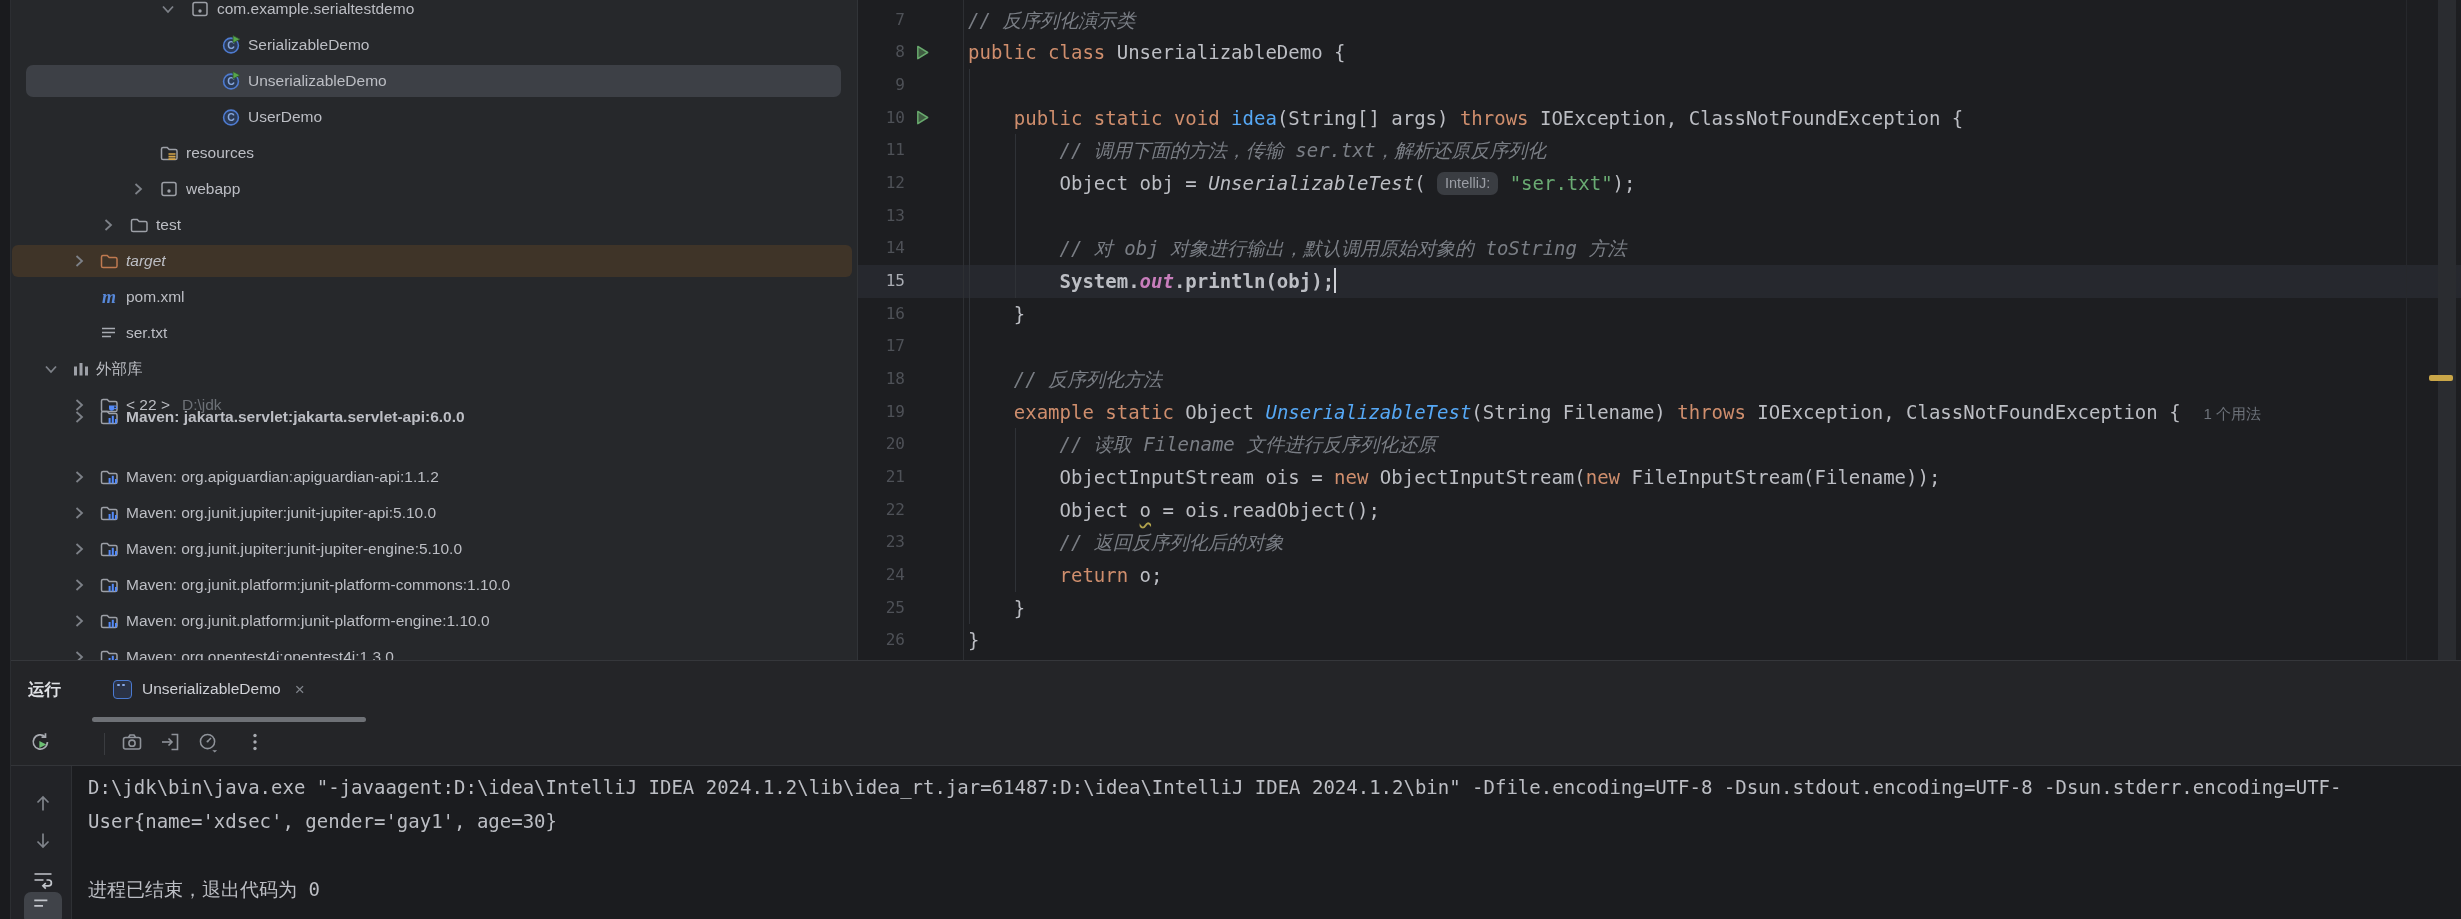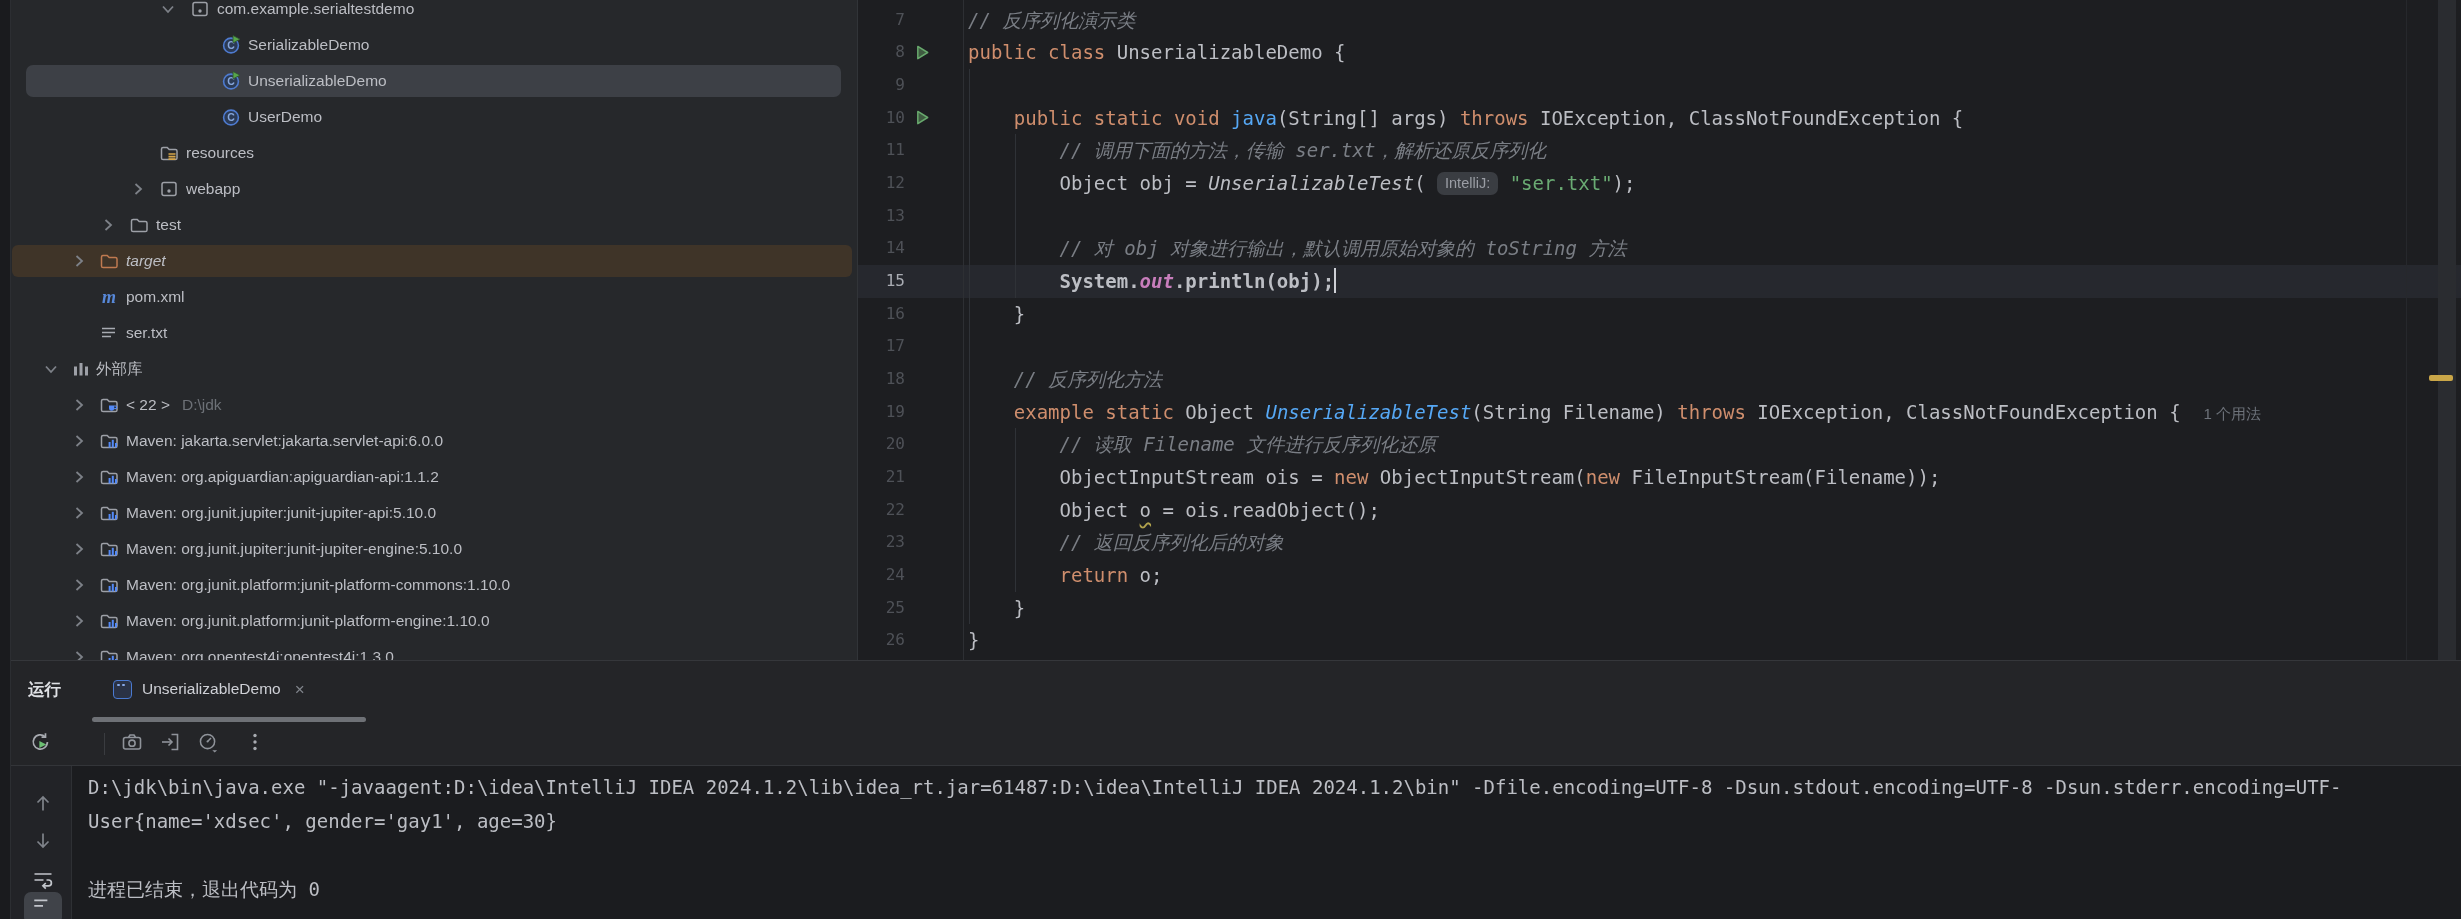--- a/index.html
+++ b/index.html
@@ -176,21 +176,21 @@
               <polyline points="6.5,4 12,9 6.5,14" fill="none" stroke="#7D8188" stroke-width="1.8"></polyline>
             </svg></span>
           <span class="tree-ico" style="left: 99px; position: absolute;"><svg viewBox="0 0 20 20">
               <path d="M2.5 6c0-.9.7-1.6 1.6-1.6h4.1l2 2.1h6.2c.9 0 1.6.7 1.6 1.6v6.8c0 .9-.7 1.6-1.6 1.6H4.1c-.9 0-1.6-.7-1.6-1.6z" fill="none" stroke="#9DA0A7" stroke-width="1.5"></path>
             </svg><svg viewBox="0 0 20 20" style="position:absolute;left:0;top:0">
               <path d="M10 10.5h5.2v2.6a2.6 2.6 0 0 1-5.2 0z" fill="#548AF7"></path>
               <path d="M15.2 11h1.2a1.3 1.3 0 0 1 0 2.6h-1.2" fill="none" stroke="#548AF7" stroke-width="1.1"></path>
             </svg></span>
           <span class="tree-label" style="left: 126px; text-align: center;">&lt; 22 &gt;<span class="tree-extra">D:\jdk</span></span>
         </div>
-        <div class="tree-row" style="top: 424px;">
+        <div class="tree-row" style="top: 400px; font-weight: bold;">
           <span class="tree-chev" style="left: 70px;"><svg viewBox="0 0 18 18">
               <polyline points="6.5,4 12,9 6.5,14" fill="none" stroke="#7D8188" stroke-width="1.8"></polyline>
             </svg></span>
           <span class="tree-ico" style="left: 99px; position: absolute;"><svg viewBox="0 0 20 20">
               <path d="M2.5 6c0-.9.7-1.6 1.6-1.6h4.1l2 2.1h6.2c.9 0 1.6.7 1.6 1.6v6.8c0 .9-.7 1.6-1.6 1.6H4.1c-.9 0-1.6-.7-1.6-1.6z" fill="none" stroke="#9DA0A7" stroke-width="1.5"></path>
             </svg><svg viewBox="0 0 20 20" style="position:absolute;left:0;top:0">
               <rect x="9.6" y="11" width="2" height="5.5" fill="#548AF7"></rect>
               <rect x="12.8" y="8.8" width="2" height="7.7" fill="#548AF7"></rect>
               <rect x="16" y="12" width="2" height="4.5" fill="#548AF7"></rect>
             </svg></span>
@@ -315,21 +315,21 @@
     <div class="gutter-border"></div>
     <div id="indent-guides">
         <div class="indent-guide" style="left: 111px; top: 69px; height: 555px;"></div>
         <div class="indent-guide" style="left: 156.7px; top: 134px; height: 164px;"></div>
         <div class="indent-guide" style="left: 156.7px; top: 428px; height: 164px;"></div>
       </div>
     <div id="code">
         <div class="code-line" style="top: 3.67px;"><span class="tk-cmt">// 反序列化演示类</span></div>
         <div class="code-line" style="top: 36.33px;"><span class="tk-kw">public class </span><span class="tk-def">UnserializableDemo {</span></div>
         <div class="code-line" style="top: 68.99px;"></div>
-        <div class="code-line" style="top: 101.65px;"><span class="tk-def">    </span><span class="tk-kw">public static void </span><span class="tk-mth">java</span><span class="tk-def">(String[] args) </span><span class="tk-kw">throws</span><span class="tk-def"> IOException, ClassNotFoundException {</span></div>
+        <div class="code-line" style="top: 101.65px;"><span class="tk-def">    </span><span class="tk-kw">public static void </span><span class="tk-mth">idea</span><span class="tk-def">(String[] args) </span><span class="tk-kw">throws</span><span class="tk-def"> IOException, ClassNotFoundException {</span></div>
         <div class="code-line" style="top: 134.31px;"><span class="tk-def">        </span><span class="tk-cmt">// 调用下面的方法，传输 ser.txt，解析还原反序列化</span></div>
         <div class="code-line" style="top: 166.97px;"><span class="tk-def">        </span><span class="tk-def">Object obj = </span><span class="tk-def ital">UnserializableTest</span><span class="tk-def">( </span><span class="chip">IntelliJ:</span><span class="tk-def"> </span><span class="tk-str">"ser.txt"</span><span class="tk-def">);</span></div>
         <div class="code-line" style="top: 199.63px;"></div>
         <div class="code-line" style="top: 232.29px;"><span class="tk-def">        </span><span class="tk-cmt">// 对 obj 对象进行输出，默认调用原始对象的 toString 方法</span></div>
         <div class="code-line" style="top: 264.95px; font-weight: bold;"><span class="tk-def">        </span><span class="tk-def">System.</span><span class="tk-fld ital">out</span><span class="tk-def">.println(obj);</span><span class="caret"></span></div>
         <div class="code-line" style="top: 297.61px;"><span class="tk-def">    }</span></div>
         <div class="code-line" style="top: 330.27px;"></div>
         <div class="code-line" style="top: 362.93px;"><span class="tk-def">    </span><span class="tk-cmt">// 反序列化方法</span></div>
         <div class="code-line" style="top: 395.59px;"><span class="tk-def">    </span><span class="tk-kw">example static </span><span class="tk-def">Object </span><span class="tk-mth ital">UnserializableTest</span><span class="tk-def">(String Filename) </span><span class="tk-kw">throws</span><span class="tk-def"> IOException, ClassNotFoundException {  </span><span class="usage">1 个用法</span></div>
         <div class="code-line" style="top: 428.25px;"><span class="tk-def">        </span><span class="tk-cmt">// 读取 Filename 文件进行反序列化还原</span></div>

